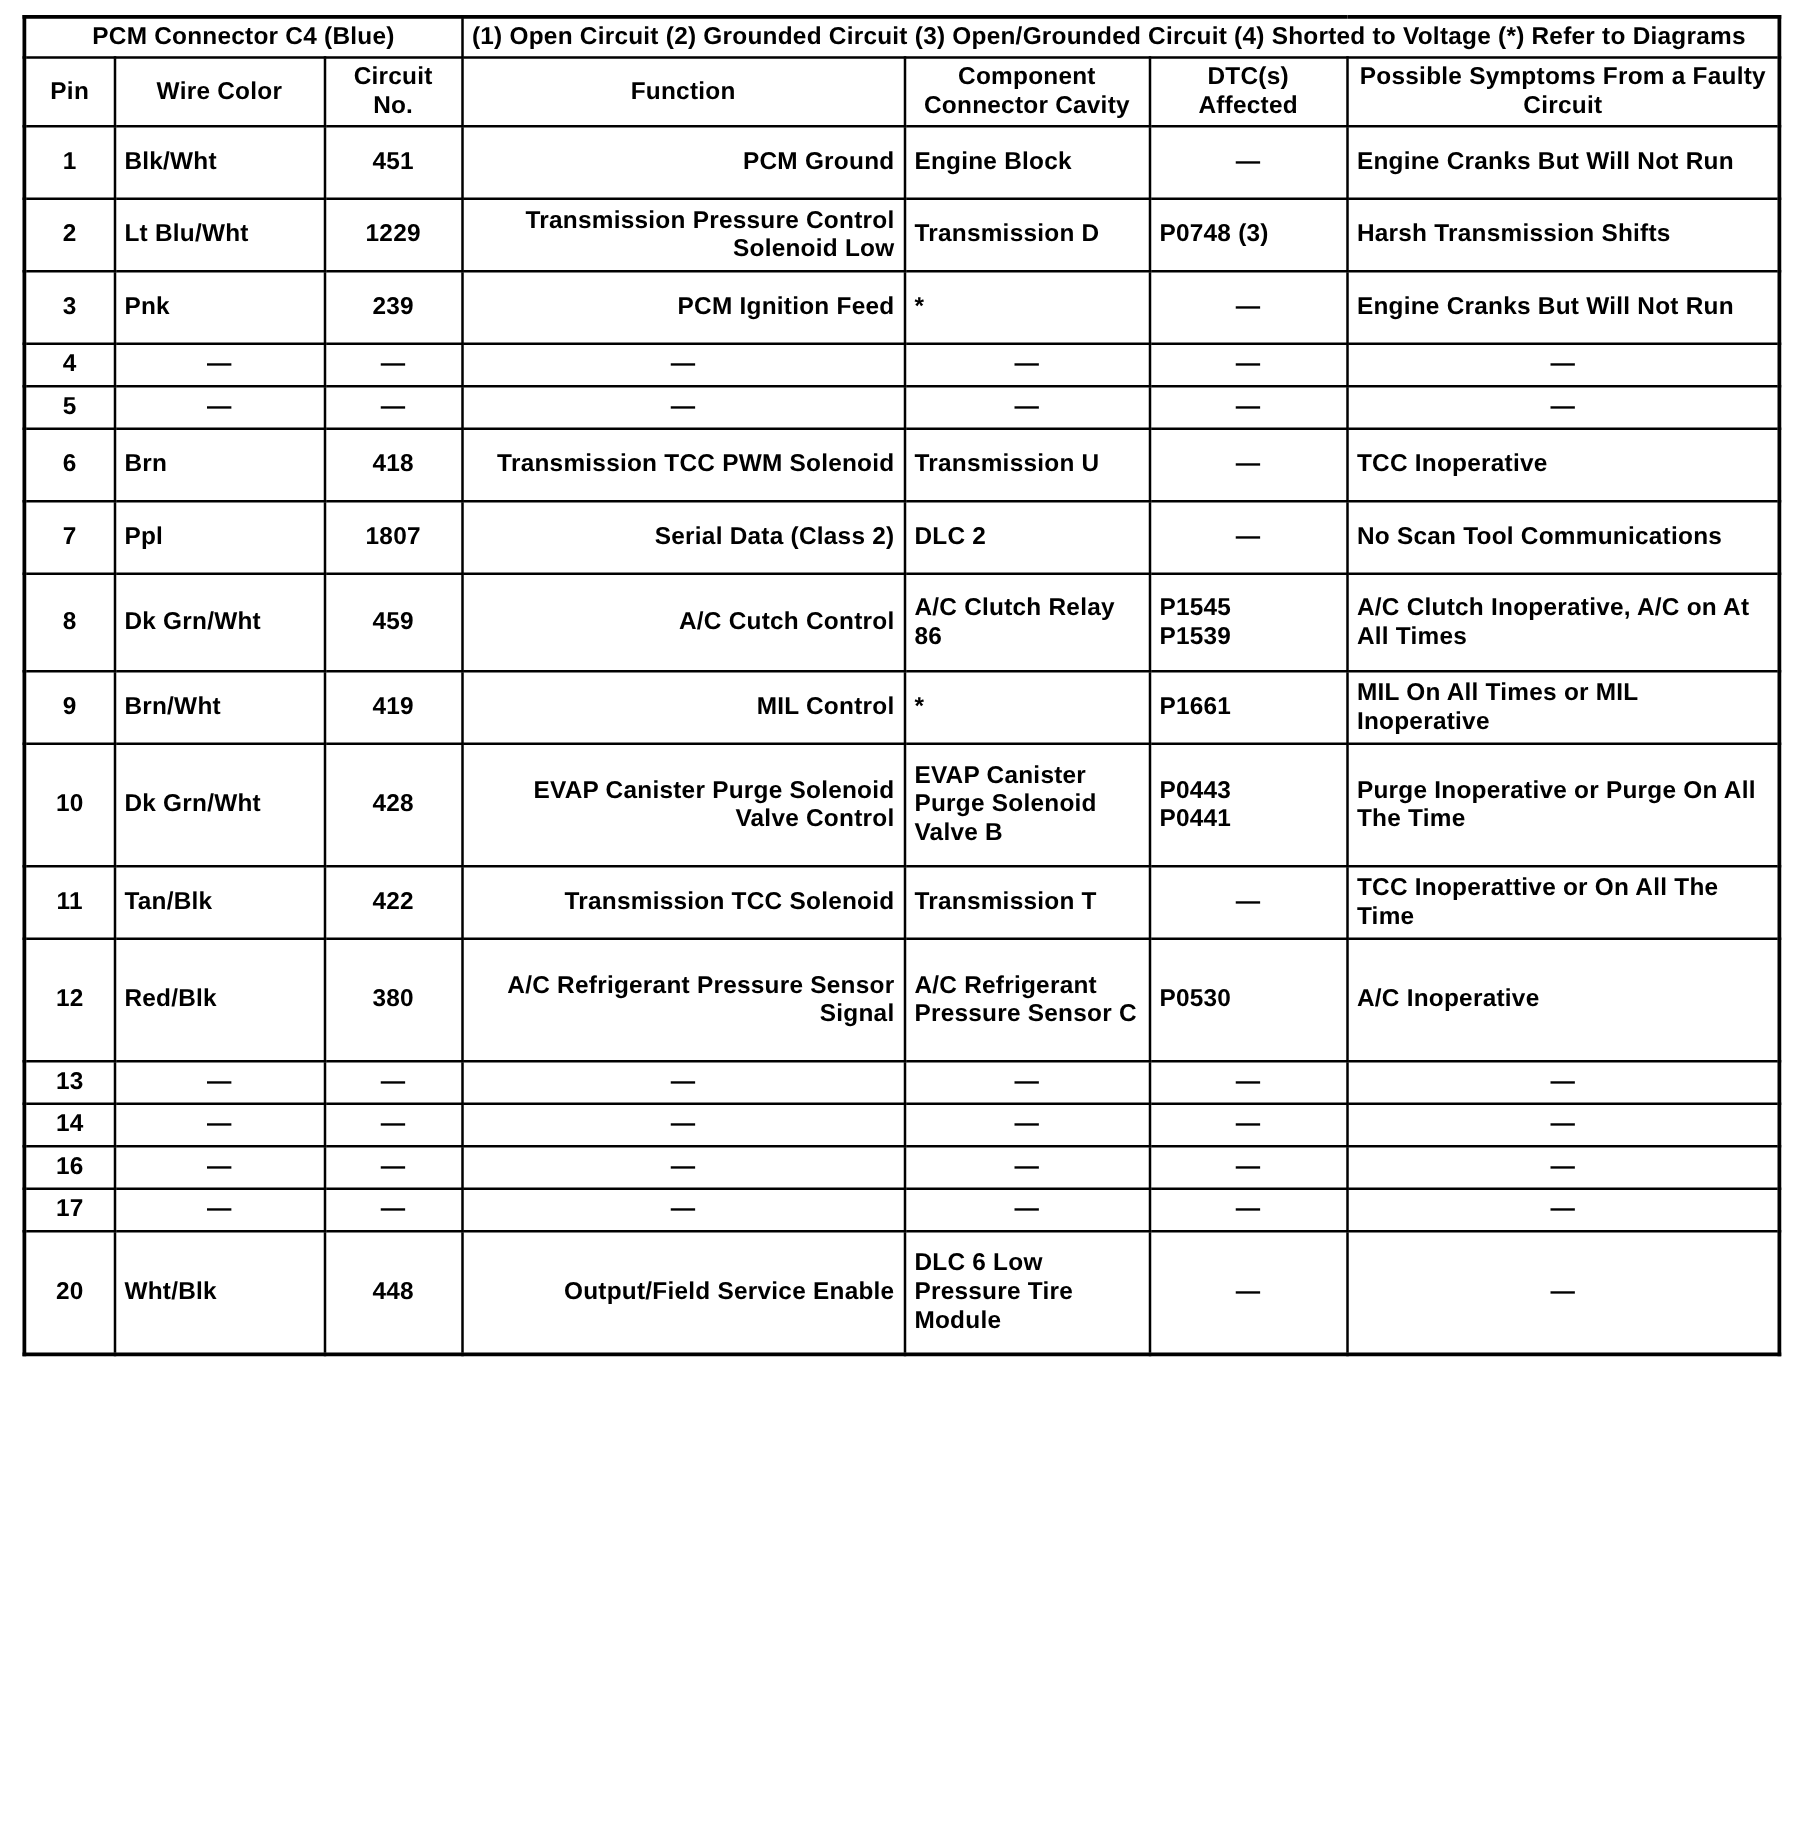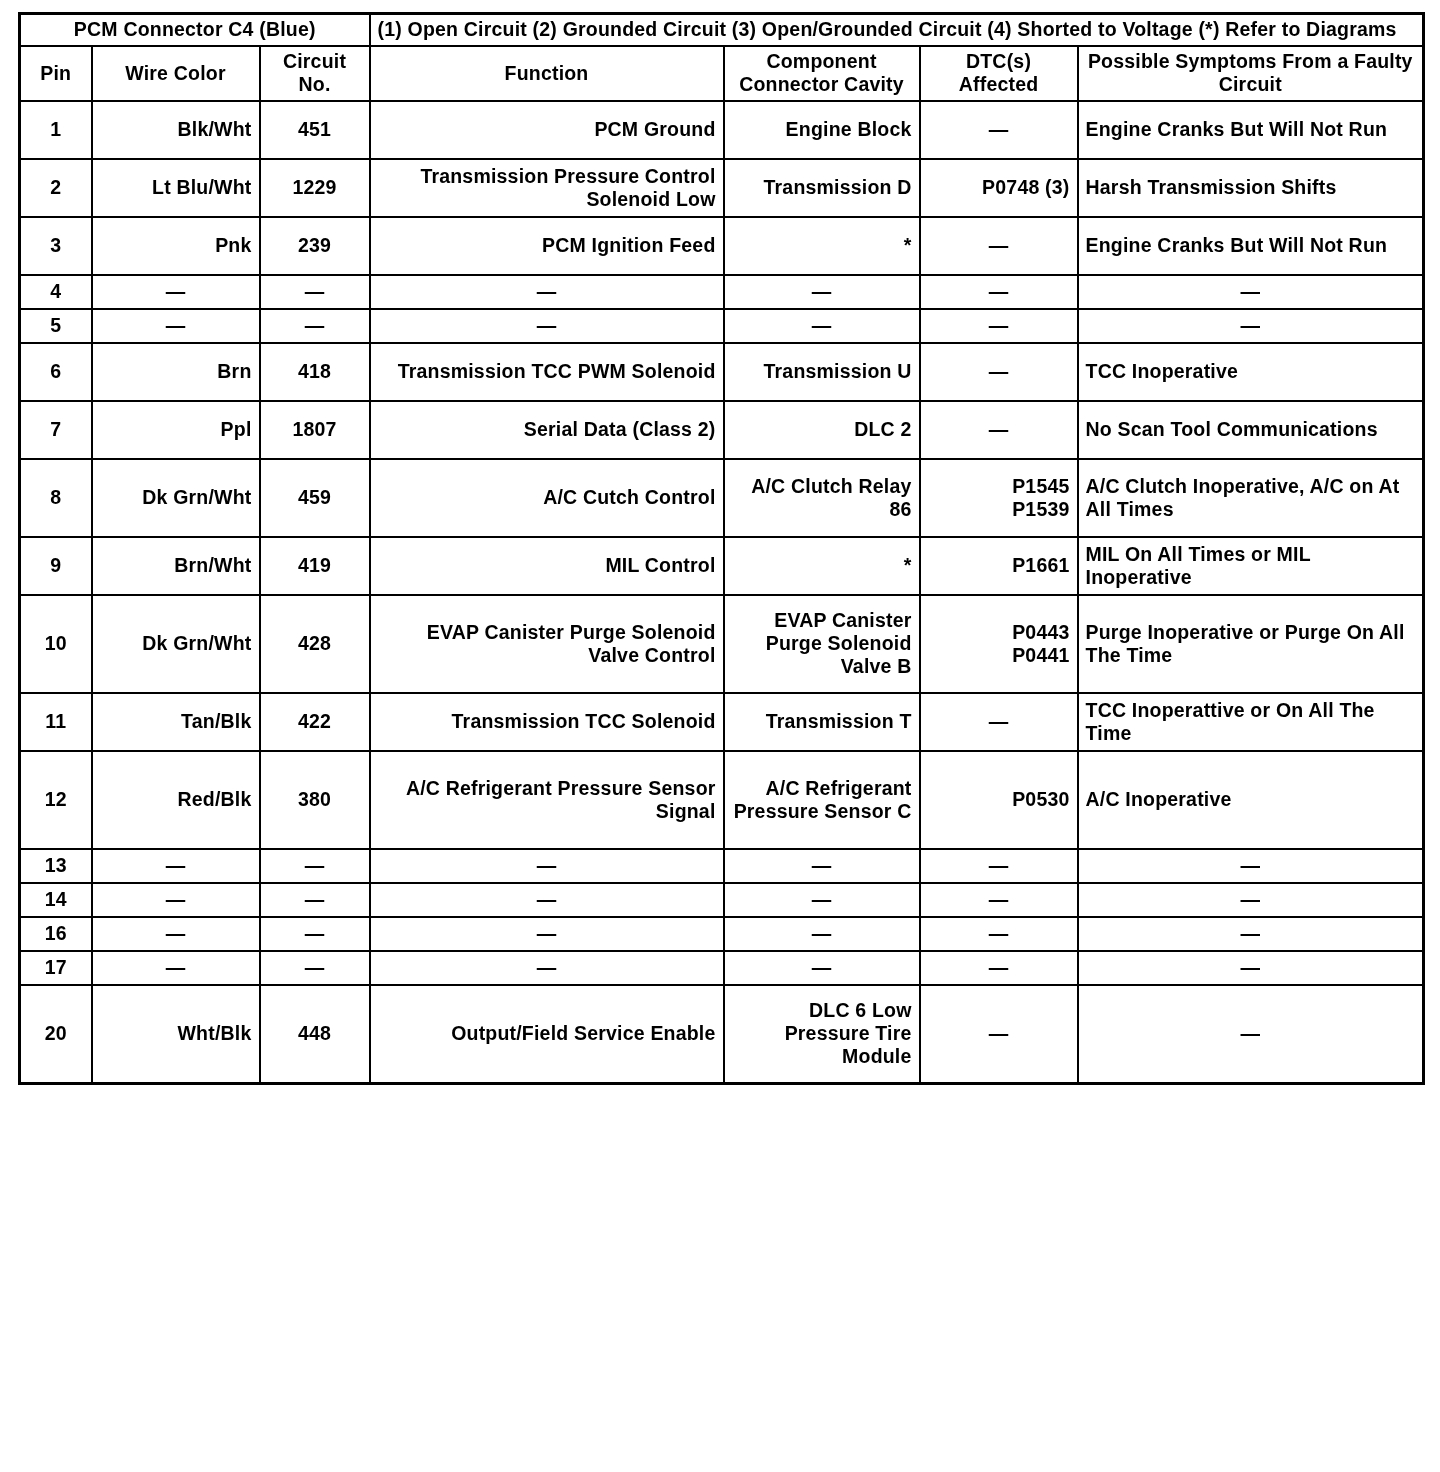--- a/index.html
+++ b/index.html
@@ -53,25 +53,25 @@
     text-align: center;
     font-size: 19.5px;
     line-height: 1.2;
   }
   .hdr-pin {
     vertical-align: bottom;
     padding-bottom: 6px;
   }
   
   .c-pin { text-align: center; }
-  .c-color { text-align: right; }
+  .c-color { text-align: left; }
   .c-circuit { text-align: center; margin-top: 32px; }
   .c-function { text-align: right; }
-  .c-cavity { text-align: right; }
-  .c-dtc { text-align: right; line-height: 1.35; }
+  .c-cavity { text-align: left; }
+  .c-dtc { text-align: left; line-height: 1.35; }
   .c-symptom { text-align: left; }
 
   .dash { text-align: center; }
 
   
   col.w-pin { width: 72px; }
   col.w-color { width: 168px; }
   col.w-circuit { width: 110px; }
   col.w-function { width: 354px; }
   col.w-cavity { width: 196px; }

